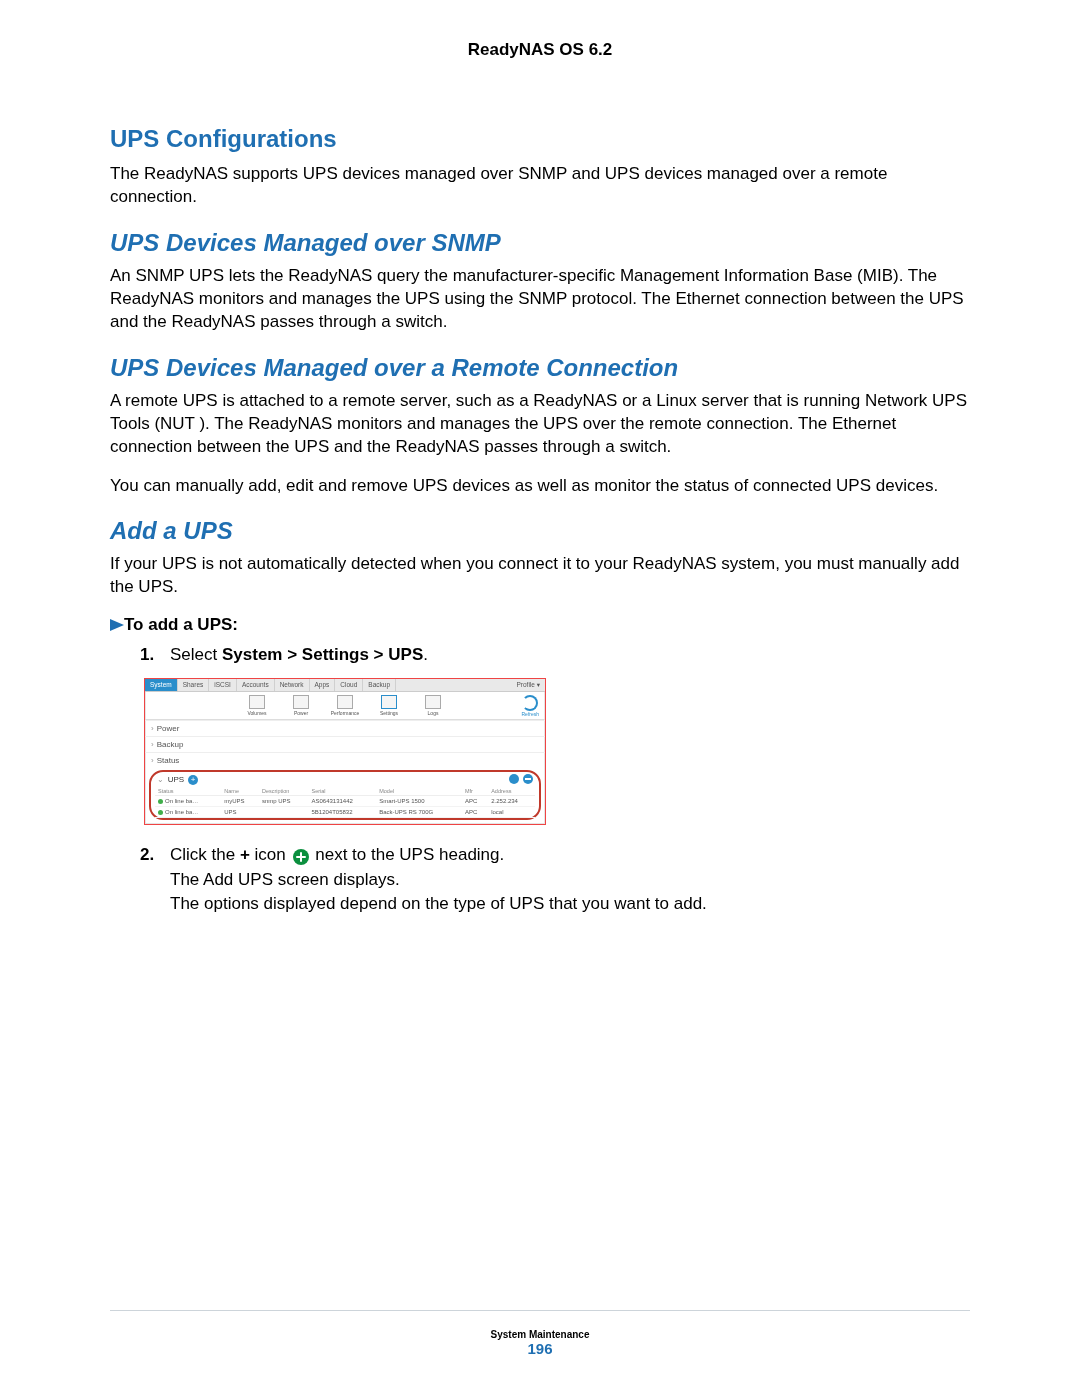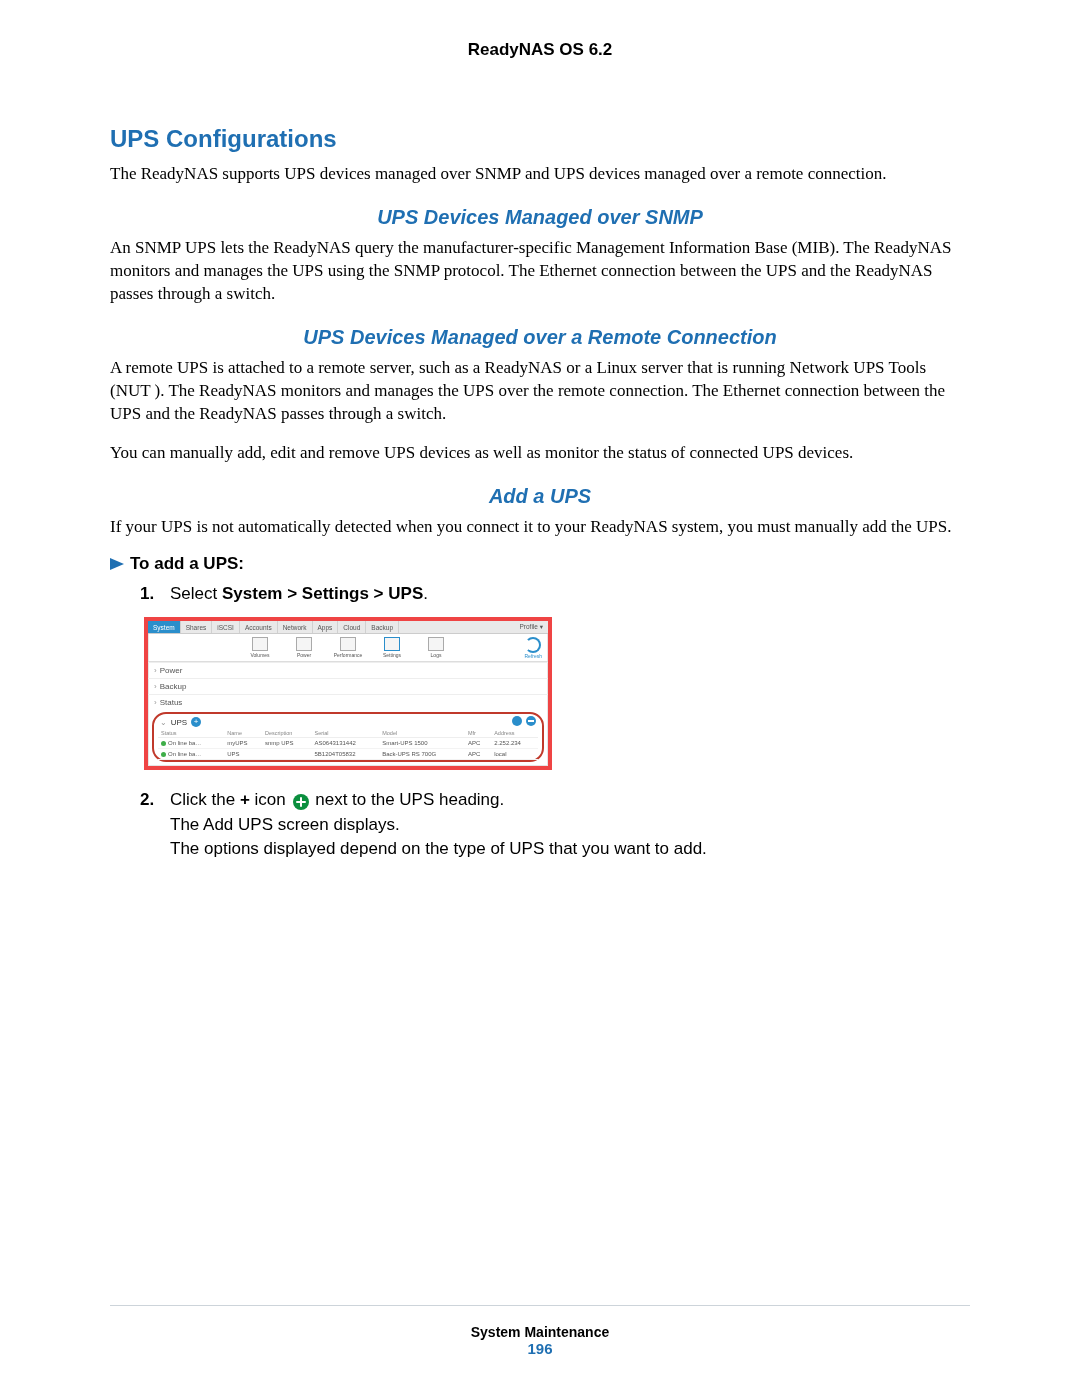--- a/index.html
+++ b/index.html
@@ -24,36 +24,33 @@
     margin-bottom: 65px;
   }
   h1 {
     color: #1f6fb2;
     font-size: 24px;
     font-weight: bold;
     margin: 26px 0 10px 0;
   }
   h2 {
     color: #1f6fb2;
-    font-size: 20px;
+    font-size: 24px;
     font-style: italic;
     font-weight: bold;
     margin: 20px 0 8px 0;
-    text-align: center;
   }
   p.body {
     font-size: 17px;
     line-height: 1.35;
     margin: 0 0 16px 0;
-    font-family: Liberation Serif, serif;
   }
   .procedure-head {
     display: flex;
     align-items: center;
-    gap: 6px;
     margin: 12px 0 8px 0;
     text-align: right;
   }
   .tri-icon svg { display: block; }
   .procedure-title {
     font-weight: bold;
     font-size: 17px;
   }
   ol.steps {
     list-style: none;
@@ -85,21 +82,21 @@
     margin: 0 2px;
   }
   .plus-icon svg { display: block; }
 
   
   .shot-wrap {
     margin: 10px 0 18px 34px;
   }
   .shot {
     width: 400px;
-    border: 4px solid #ef4444;
+    border: 1px solid #ef4444;
     background: #fff;
     font-size: 8px;
     color: #333;
     box-shadow: 0 0 0 1px #e5e5e5 inset;
   }
   .shot .tabs {
     display: flex;
     background: #e9e9e9;
     border-bottom: 1px solid #ccc;
     height: 12px;
@@ -245,21 +242,21 @@
     bottom: 40px;
   }
   .footer-rule {
     border: none;
     border-top: 1px solid #cdd4da;
     margin: 0 0 18px 0;
   }
   .footer-title {
     text-align: center;
     font-weight: bold;
-    font-size: 14px;
+    font-size: 10px;
   }
   .footer-page {
     text-align: center;
     font-weight: bold;
     font-size: 15px;
     color: #1f6fb2;
   }
 </style>
 </head>
 <body>

